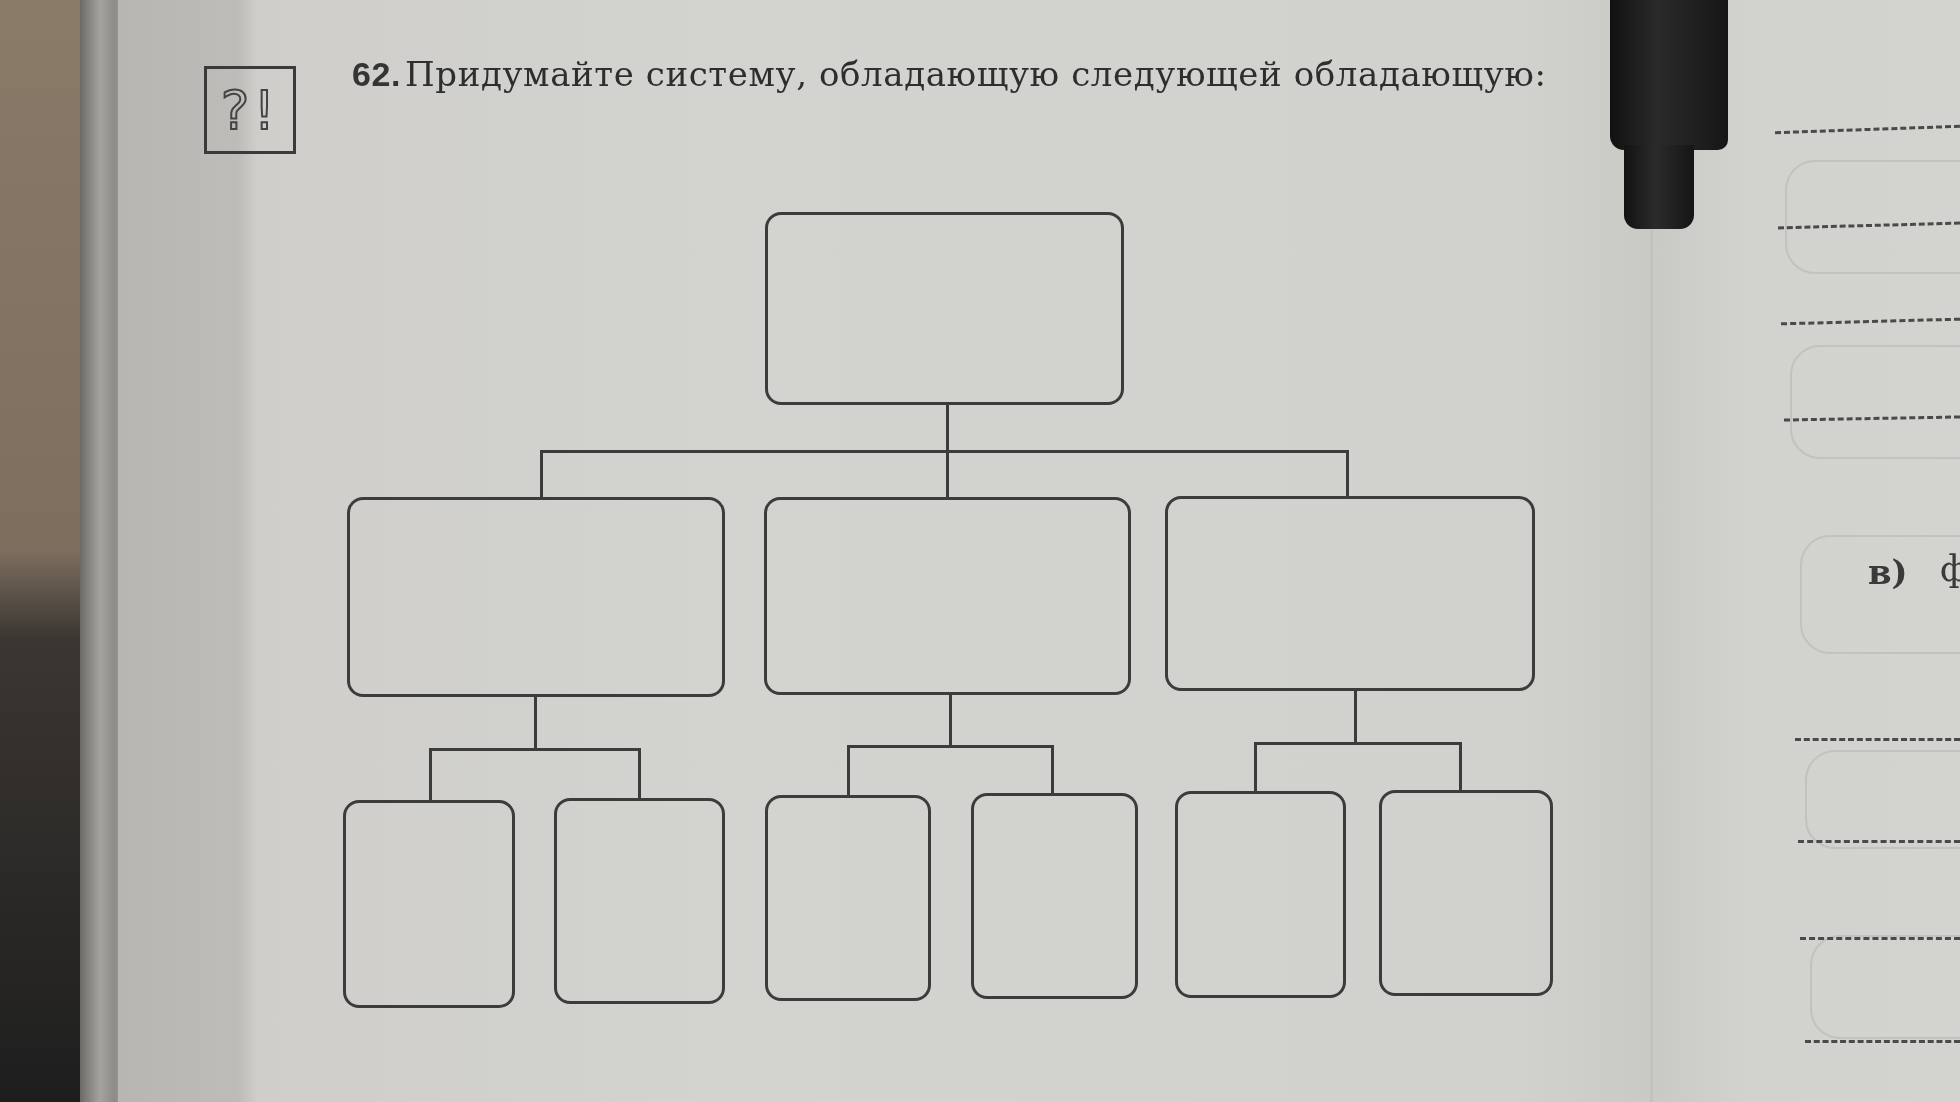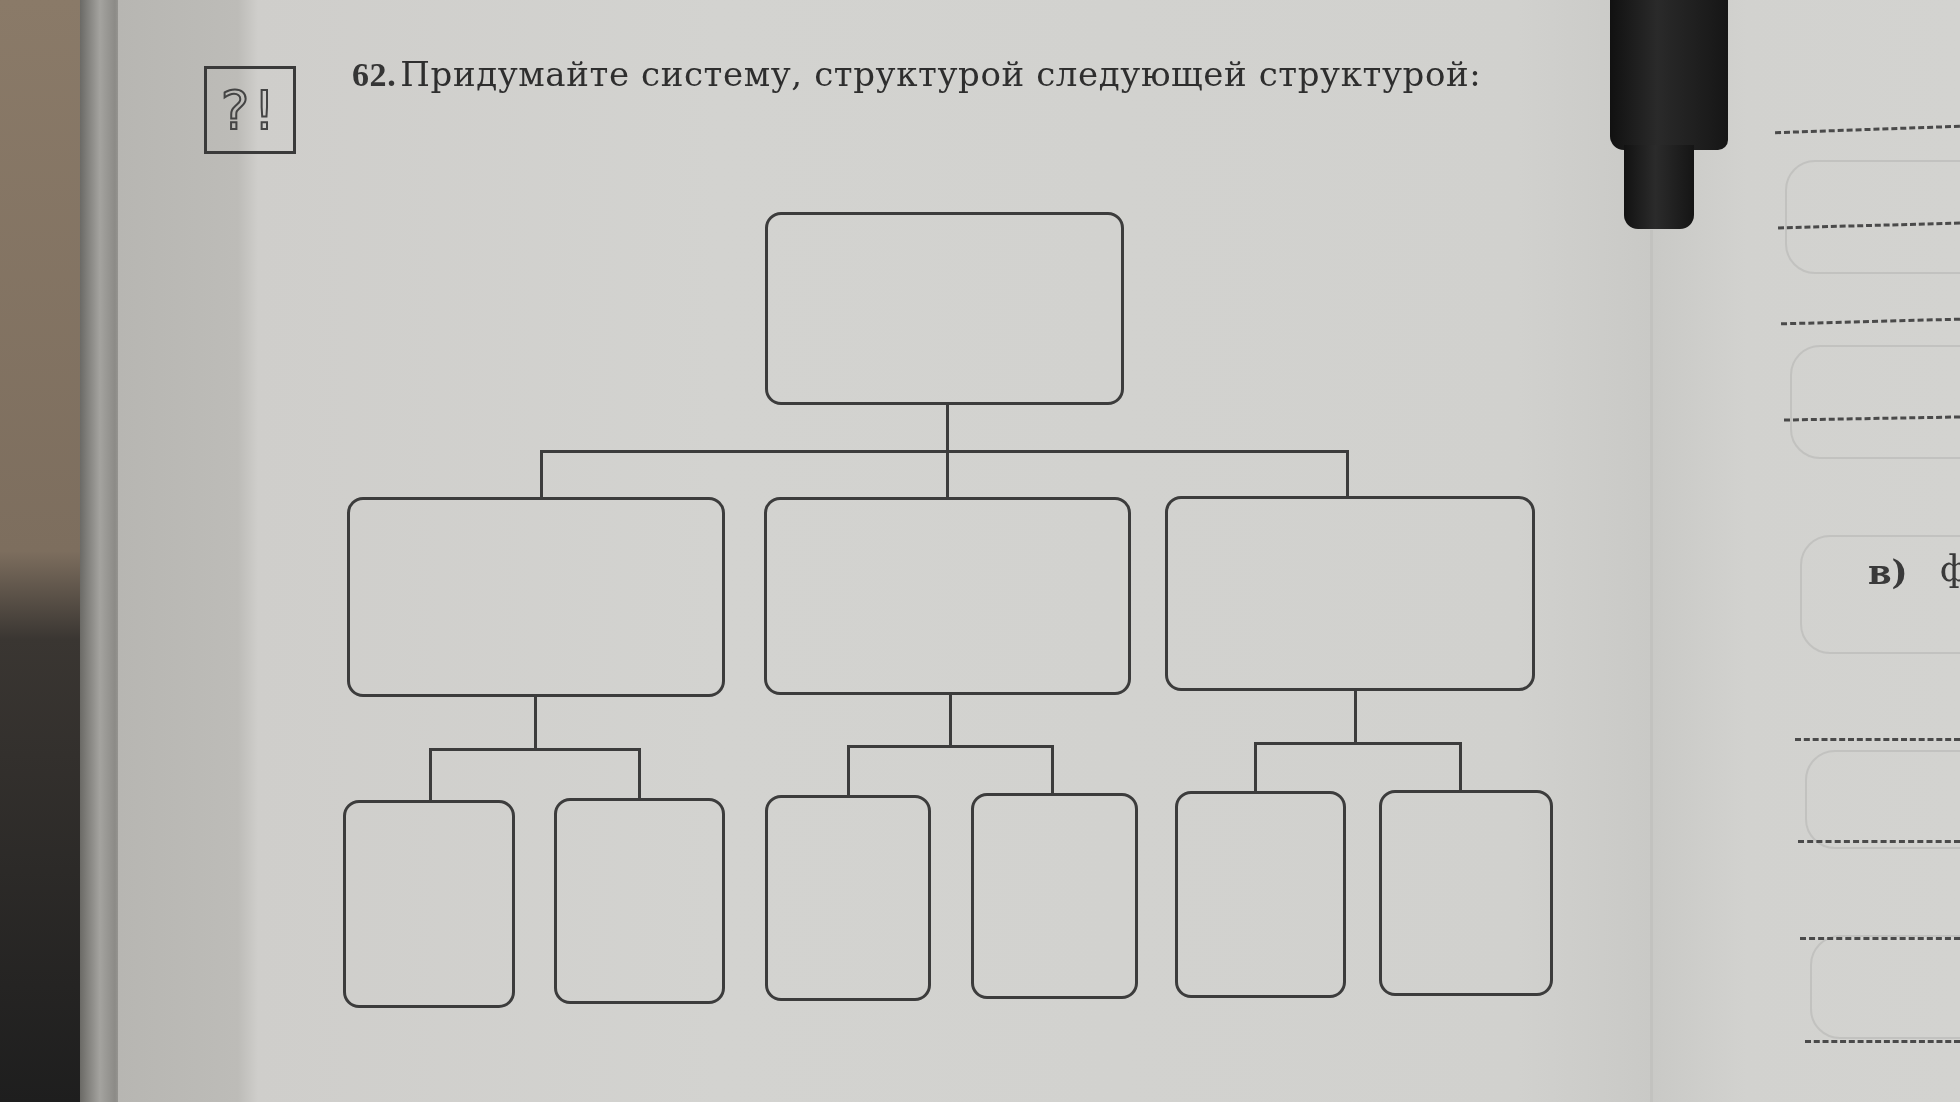--- a/index.html
+++ b/index.html
@@ -13,21 +13,21 @@
   .page-right { position:absolute; left:1653px; top:0; width:307px; height:1102px;
                 background:linear-gradient(90deg,#c9c9c6 0%,#d2d2cf 30%,#d3d3d0 100%); }
   .fold { position:absolute; left:1650px; top:230px; width:3px; height:872px; background:#c2c2bf; }
 
   .qbox { position:absolute; left:204px; top:66px; width:92px; height:88px;
           border:3px solid #3a3a3a; box-sizing:border-box;
           display:flex; align-items:center; justify-content:center;
           font-family:"DejaVu Sans", sans-serif; font-size:54px; color:transparent;
           -webkit-text-stroke:2px #444; letter-spacing:4px; }
   .title { position:absolute; left:352px; top:54px; font-size:34px; color:#2e2e2e; white-space:nowrap; letter-spacing:0.6px; }
-  .title .num { font-family:Liberation Serif, serif; font-weight:bold; color:#353535; margin-right:4px; }
+  .title .num { font-family:Liberation Sans, sans-serif; font-weight:bold; color:#353535; margin-right:4px; }
 
   .node { position:absolute; border:3px solid #3c3c3c; border-radius:16px; box-sizing:border-box; background:transparent; }
   .line { position:absolute; background:#3c3c3c; }
 
   .pen { position:absolute; left:1610px; top:0; width:118px; height:150px; background:linear-gradient(90deg,#111 0%,#2a2a2a 40%,#161616 100%); border-radius:0 0 10px 14px; }
   .pen-tip { position:absolute; left:1624px; top:145px; width:70px; height:84px; background:linear-gradient(90deg,#121212,#2b2b2b 45%,#151515); border-radius:0 0 14px 14px; }
 
   .dash { position:absolute; height:0; border-top:3px dashed #4a4a4a; }
   .ghost { position:absolute; border:2px solid rgba(180,180,178,0.55); border-radius:30px; }
   .vlabel { position:absolute; left:1868px; top:552px; font-size:34px; font-weight:bold; color:#3a3a3a; }
@@ -37,21 +37,21 @@
 <body>
 
 <div class="desk"></div>
 <div class="binder"></div>
 <div class="page-left"></div>
 <div class="page-right"></div>
 <div class="fold"></div>
 
 <div class="qbox">?!</div>
 <div class="title">
-  <span class="num">62.</span><span>Придумайте систему, структурой следующей структурой:</span>
+  <span class="num">62.</span><span>Придумайте систему, обладающую следующей обладающую:</span>
 </div>
 
 <div>
   <div class="node" style="left:765px;top:212px;width:359px;height:193px;"></div>
   <div class="line" style="left:946px;top:405px;width:3px;height:93px;"></div>
   <div class="line" style="left:540px;top:450px;width:809px;height:3px;"></div>
   <div class="line" style="left:540px;top:450px;width:3px;height:48px;"></div>
   <div class="line" style="left:1346px;top:450px;width:3px;height:47px;"></div>
 
   <div class="node" style="left:347px;top:497px;width:378px;height:200px;"></div>

